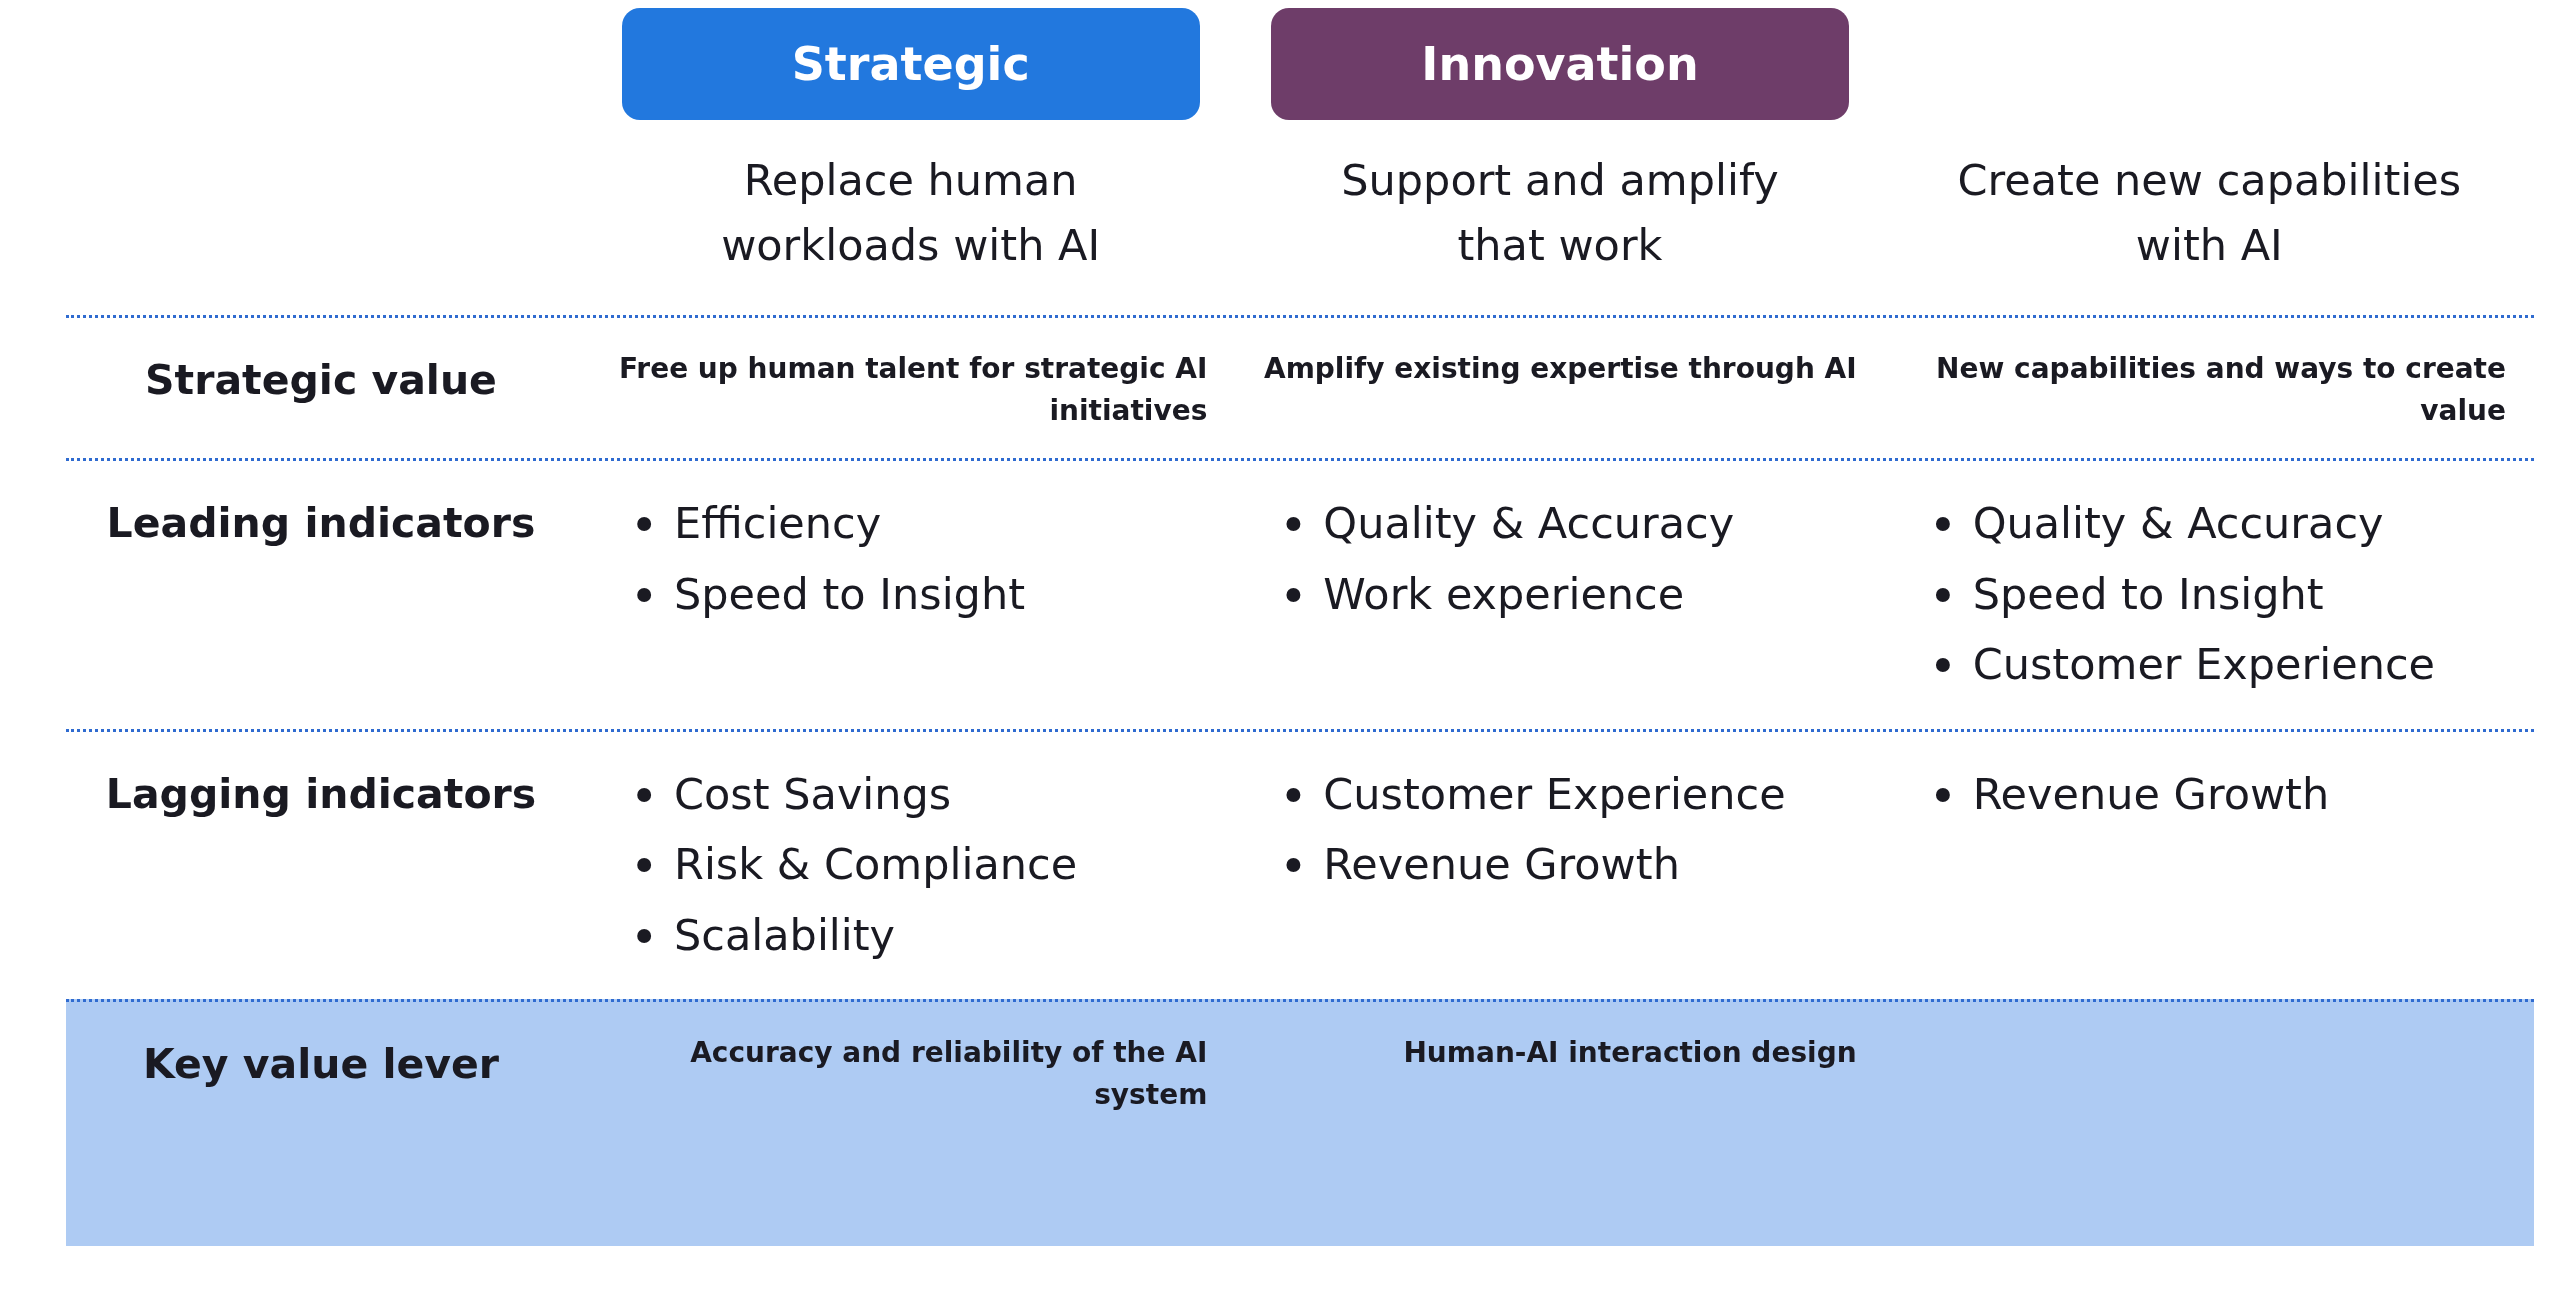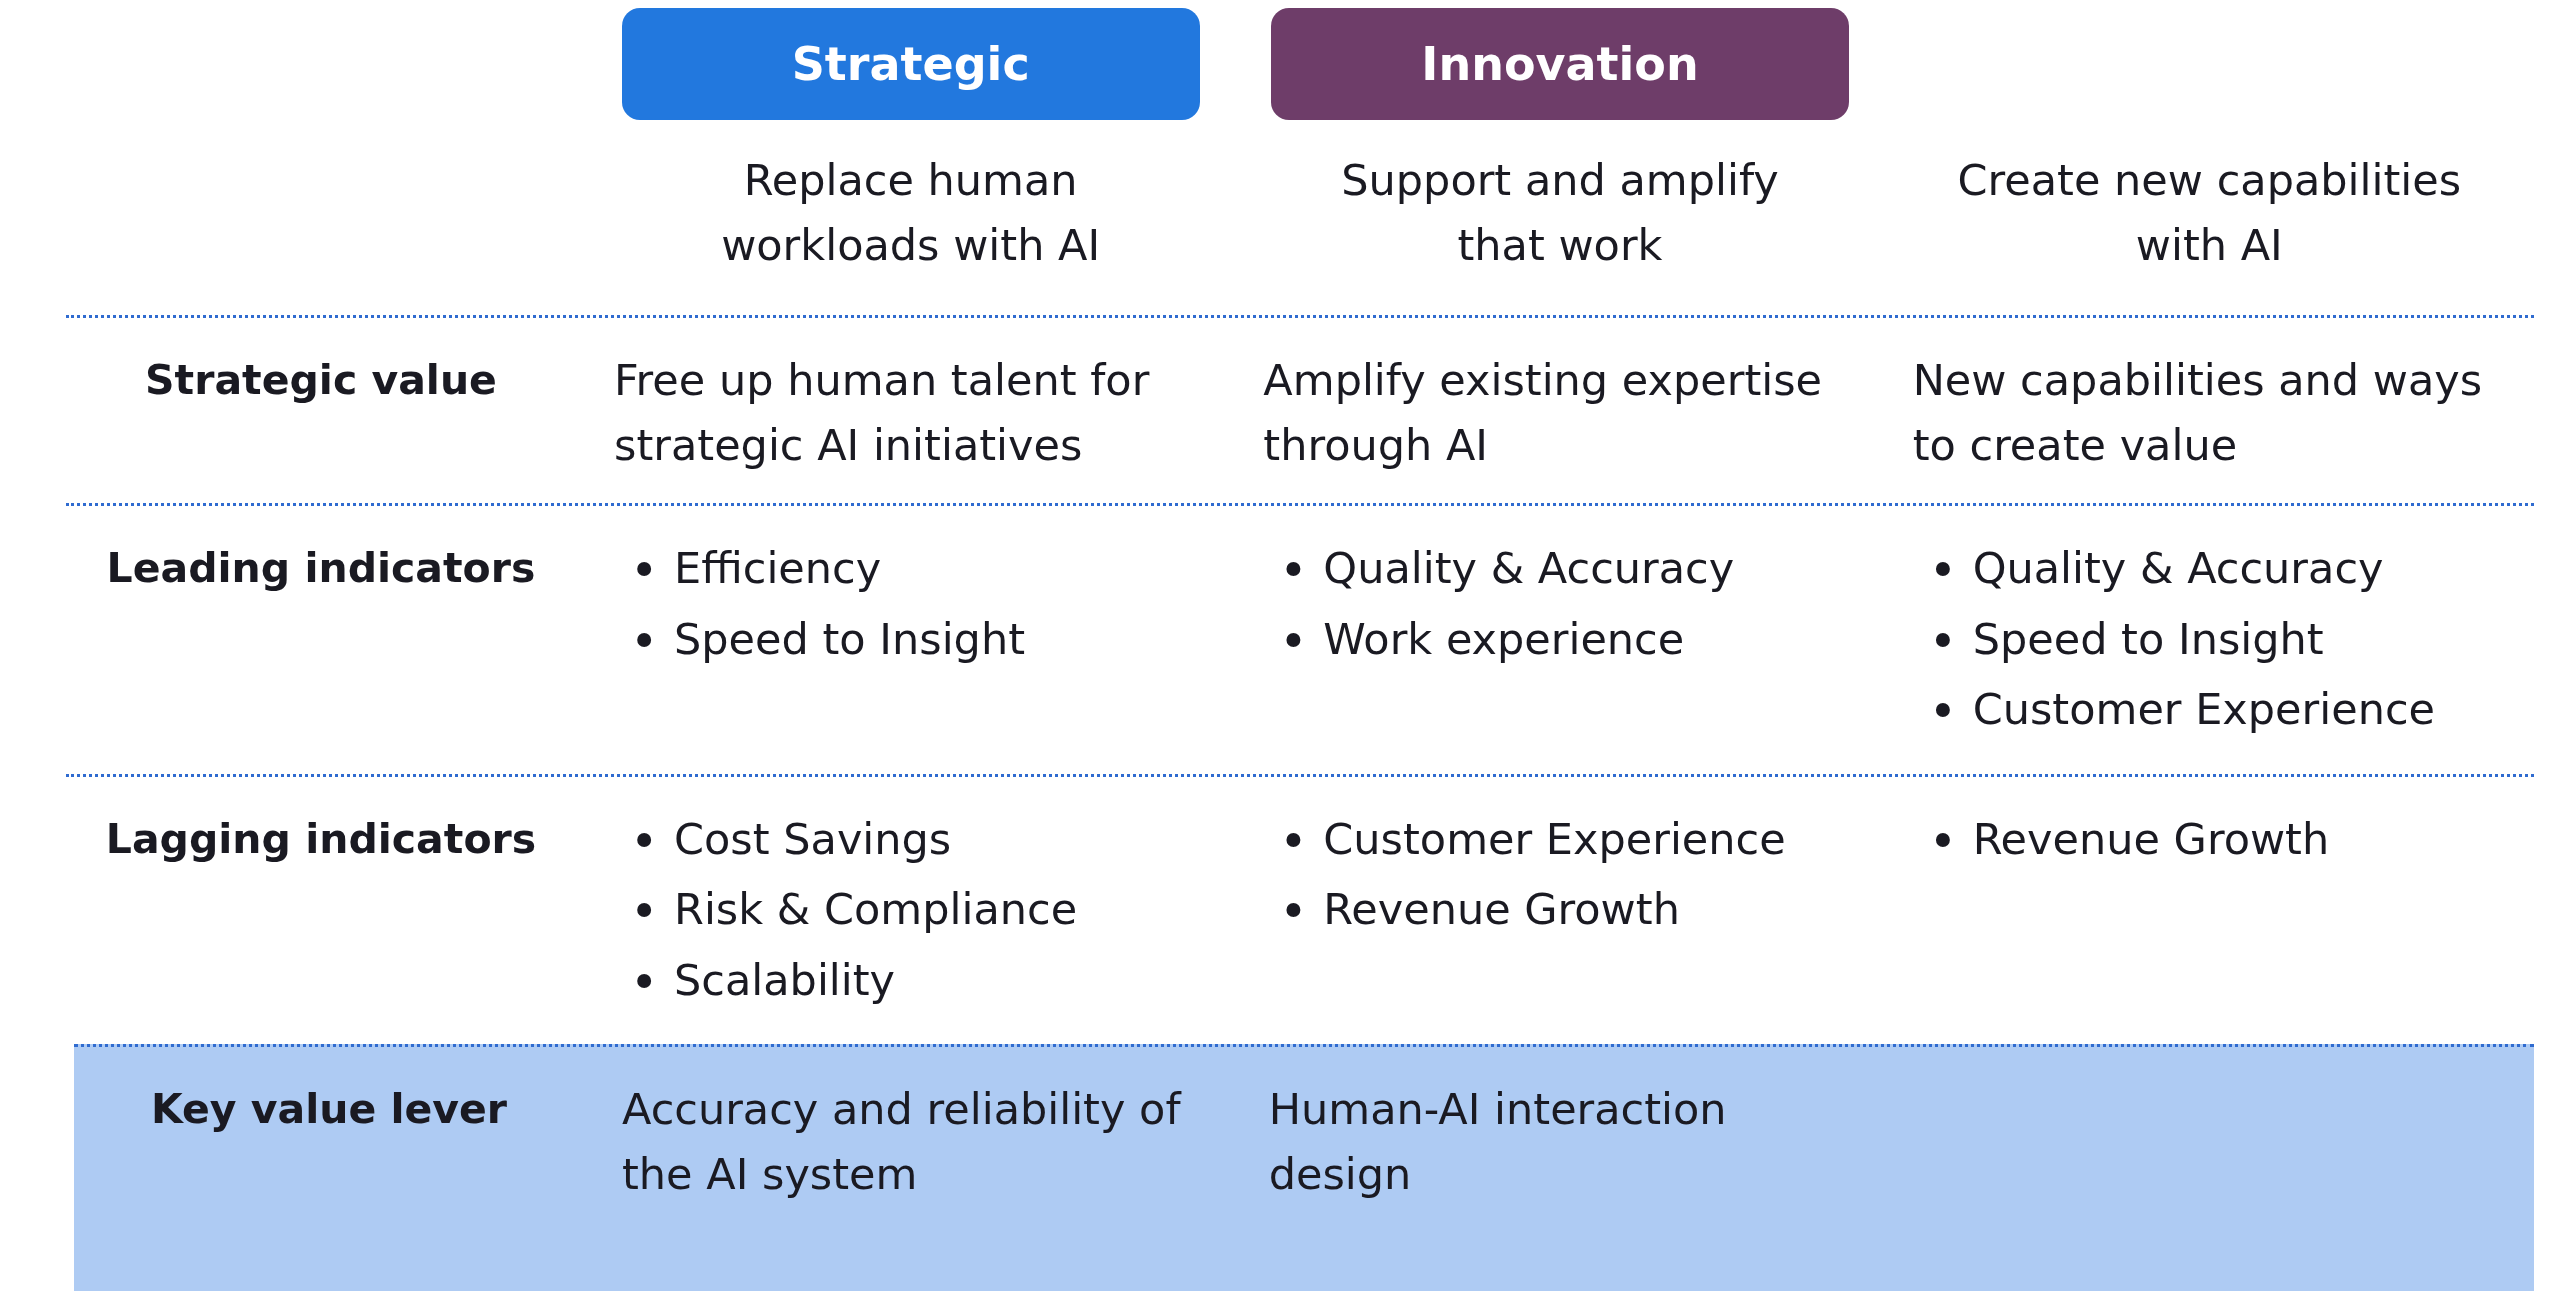--- a/index.html
+++ b/index.html
@@ -49,24 +49,25 @@
     padding: 30px 0 26px 0;
   }
   .row-label {
     font-weight: bold;
     font-size: 41px;
     line-height: 1.4;
     text-align: center;
     padding: 4px 10px 0 0;
   }
   .cell-text {
-    text-align: left;
-    font-size: 43px;
+    text-align: right;
+    font-size: 28px;
     line-height: 1.5;
     padding: 0 28px;
+    font-weight: bold;
   }
   .bullets {
     list-style: none;
     margin: 0;
     padding: 0 16px 0 44px;
     font-size: 43px;
     line-height: 1.5;
   }
   .bullets li {
     position: relative;
@@ -77,21 +78,20 @@
     content: "\2022";
     position: absolute;
     left: 0;
     top: -2px;
     font-size: 48px;
   }
   .row.highlight {
     background: var(--highlight);
     padding: 30px 0 48px 0;
     min-height: 247px;
-    margin-left: 8px;
   }
 </style>
 </head>
 <body>
 
 <div class="table">
 
   <div class="grid-row">
     <div></div>
     <div>

